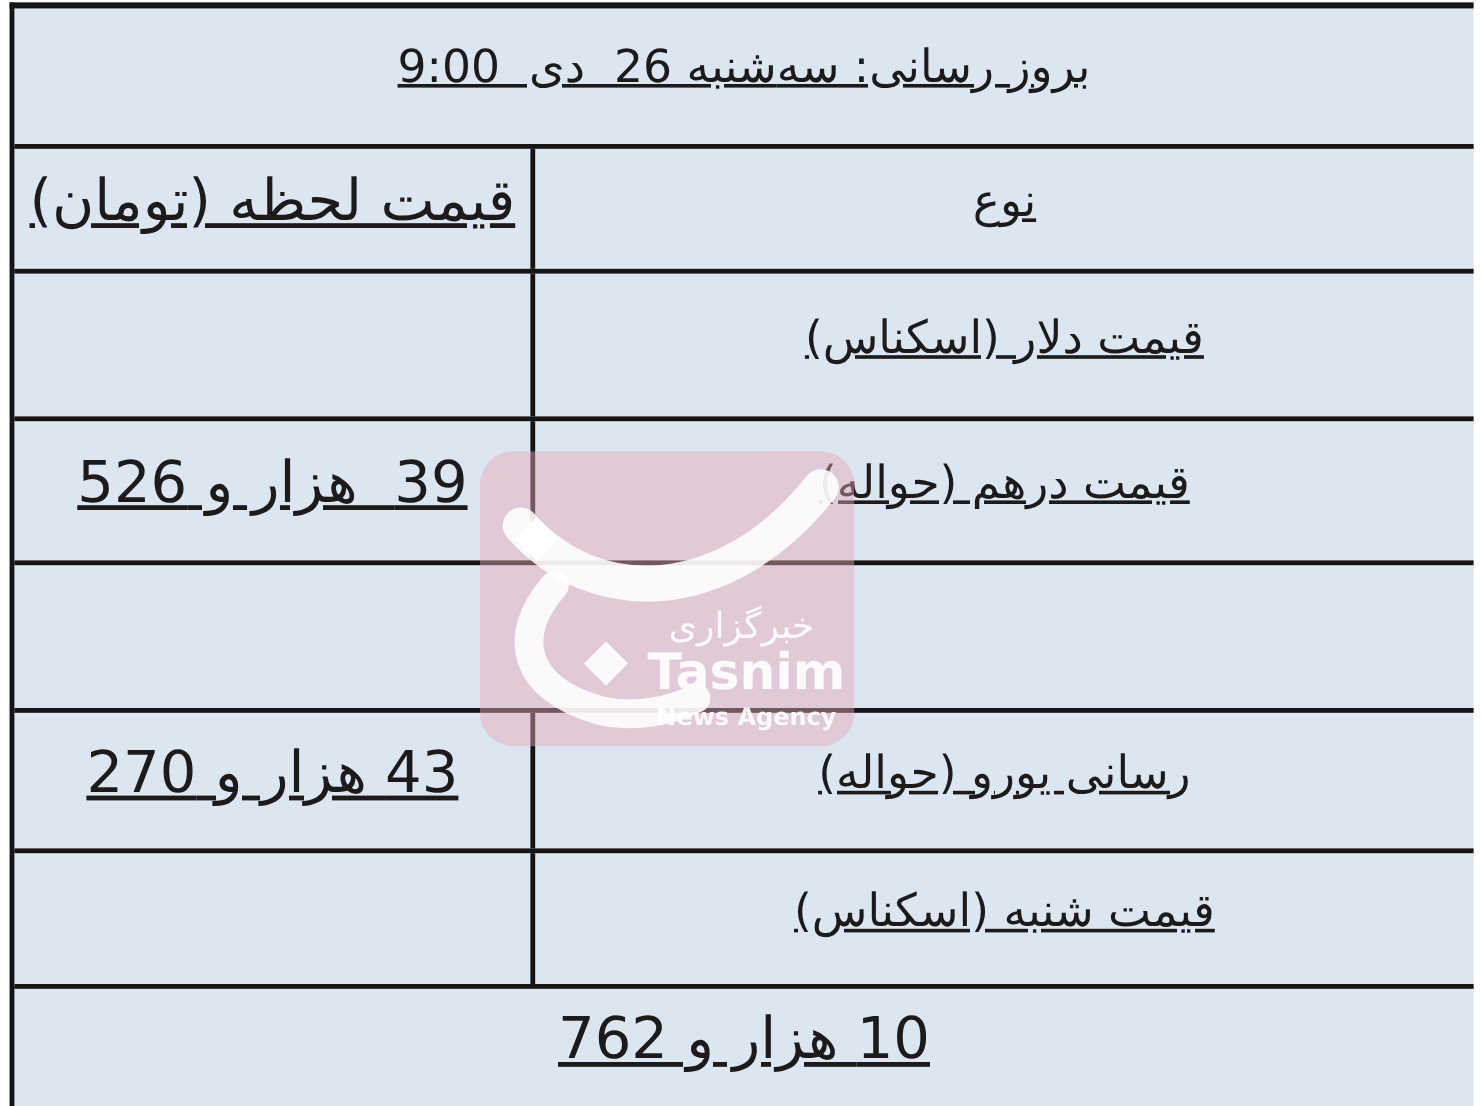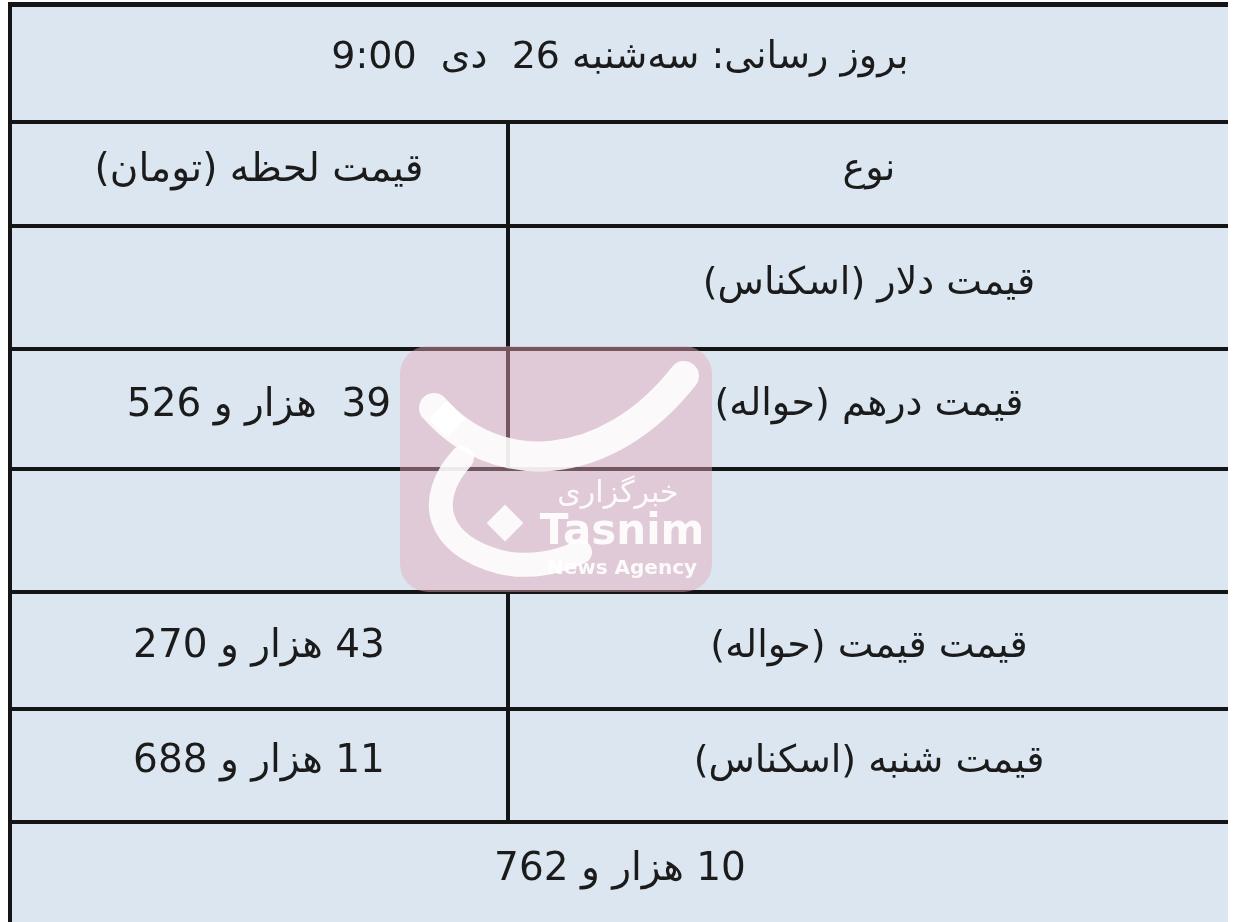--- a/index.html
+++ b/index.html
@@ -38,35 +38,36 @@
   .cell {
     display: flex;
     align-items: center;
     justify-content: center;
     height: 100%;
     direction: rtl;
     text-align: left;
     font-size: 38px;
     letter-spacing: 0;
     white-space: pre;
+    text-decoration: underline;
   }
   .cell.full { width: 100%; padding-bottom: 18px; }
   .cell.type-cell {
-    width: 722px;
+    width: 786px;
     border-left: 4px solid #151515;  
     padding-bottom: 14px;
   }
   .cell.price-cell {
     flex: 1;
     padding-bottom: 14px;
-    font-size: 39px;
+    font-size: 48px;
   }
   .watermark {
     position: absolute;
-    left: 400px; top: 346px;
+    left: 400px; top: 376px;
     width: 312px; height: 246px;
     pointer-events: none;
     text-align: right;
   }
 </style>
 </head>
 <body>
 
 <div class="price-table">
 
@@ -85,27 +86,26 @@
 
   <div class="t-row data-row">
     <div class="cell type-cell">قیمت درهم (حواله)</div>
     <div class="cell price-cell">39  هزار و 526</div>
   </div>
 
   <div class="t-row data-row">
   </div>
 
   <div class="t-row data-row">
-    <div class="cell type-cell">قیمت قیمت (حواله)</div>
+    <div class="cell type-cell">رسانی یورو (حواله)</div>
     <div class="cell price-cell">43 هزار و 270</div>
   </div>
 
   <div class="t-row data-row">
     <div class="cell type-cell">قیمت شنبه (اسکناس)</div>
-    <div class="cell price-cell">11 هزار و 688</div>
   </div>
 
   <div class="t-row data-row">
     <div class="cell price-cell">10 هزار و 762</div>
   </div>
 </div>
 
 <div class="watermark">
   <svg width="312" height="246" viewBox="0 0 312 246" xmlns="http://www.w3.org/2000/svg">
     <rect x="0" y="0" width="312" height="246" rx="28" fill="#e7a9b9" opacity="0.45"></rect>

